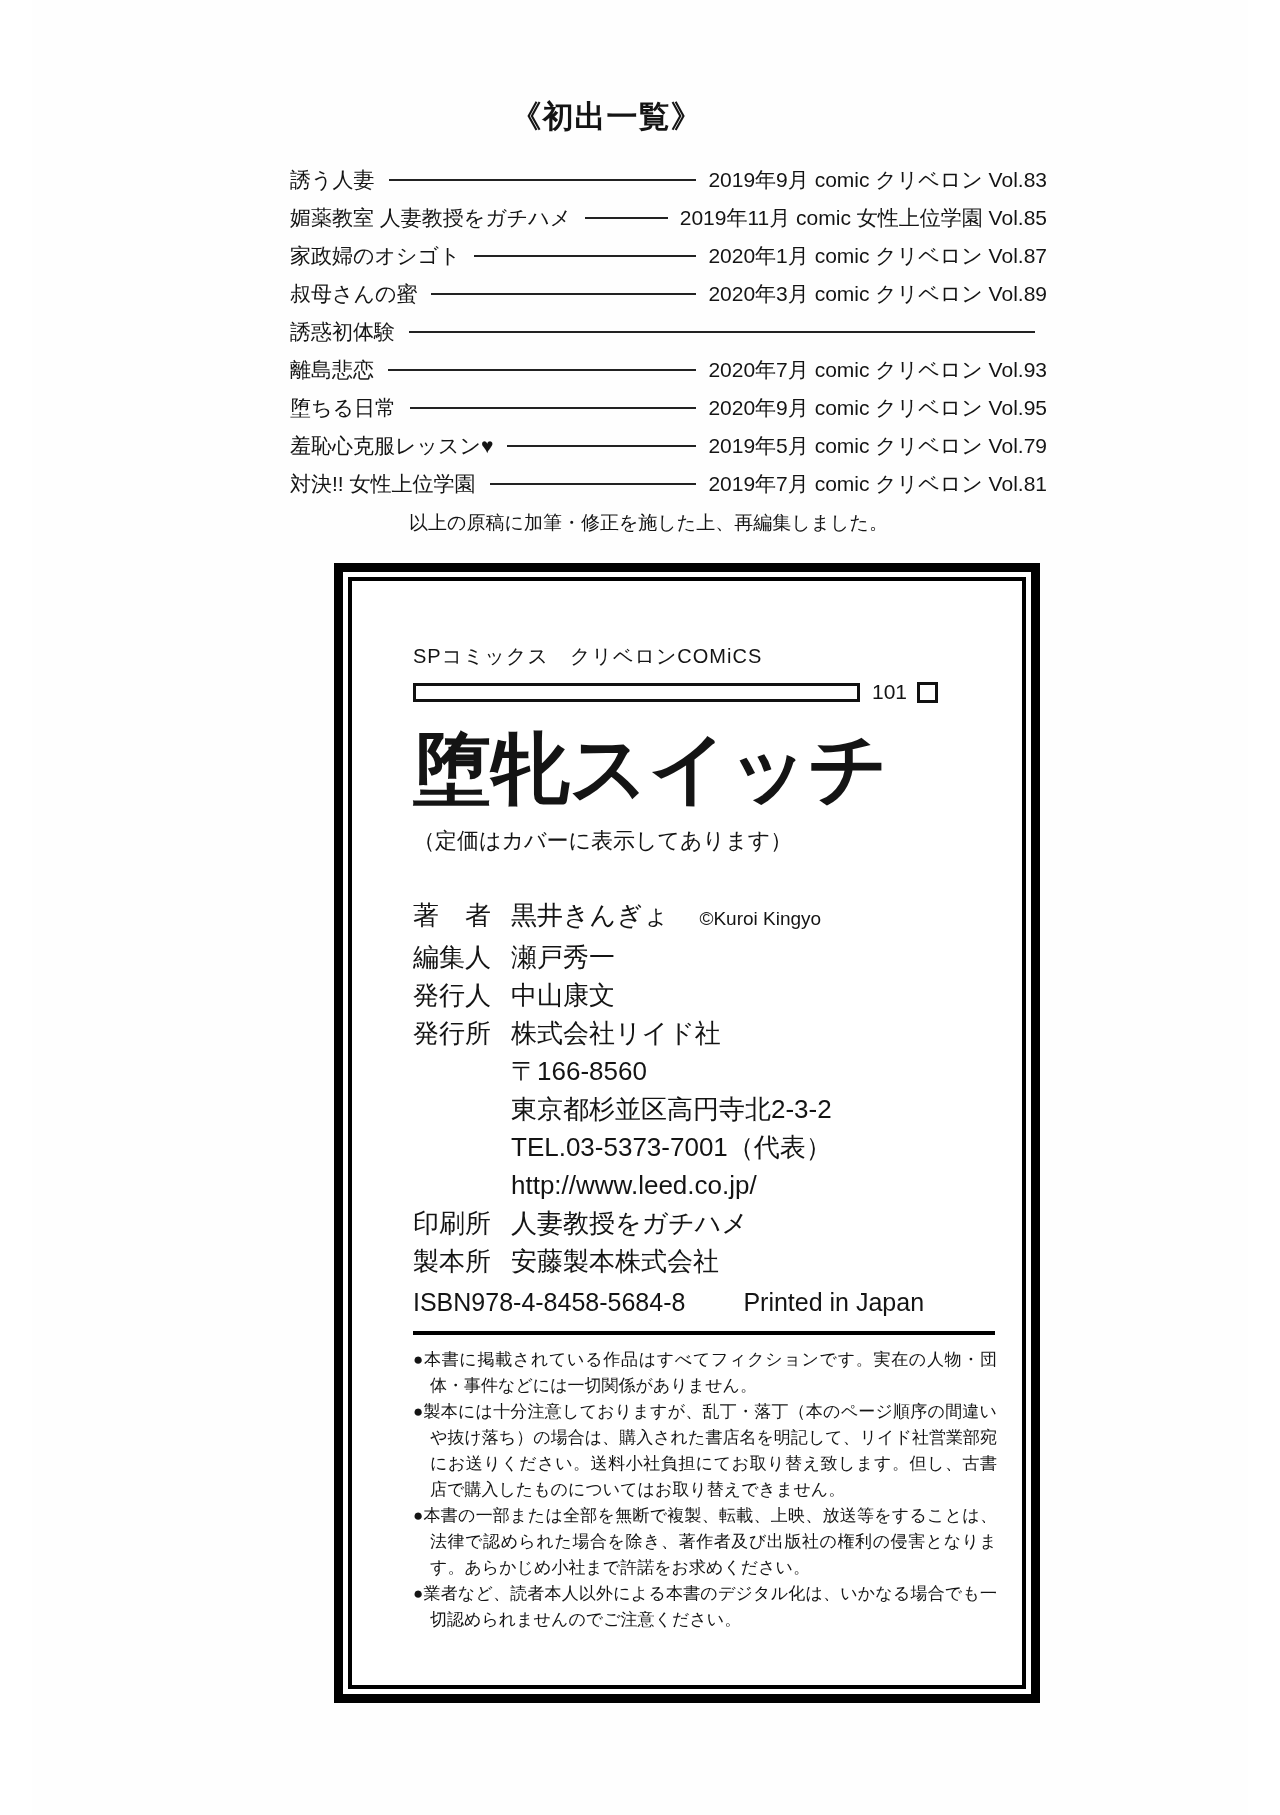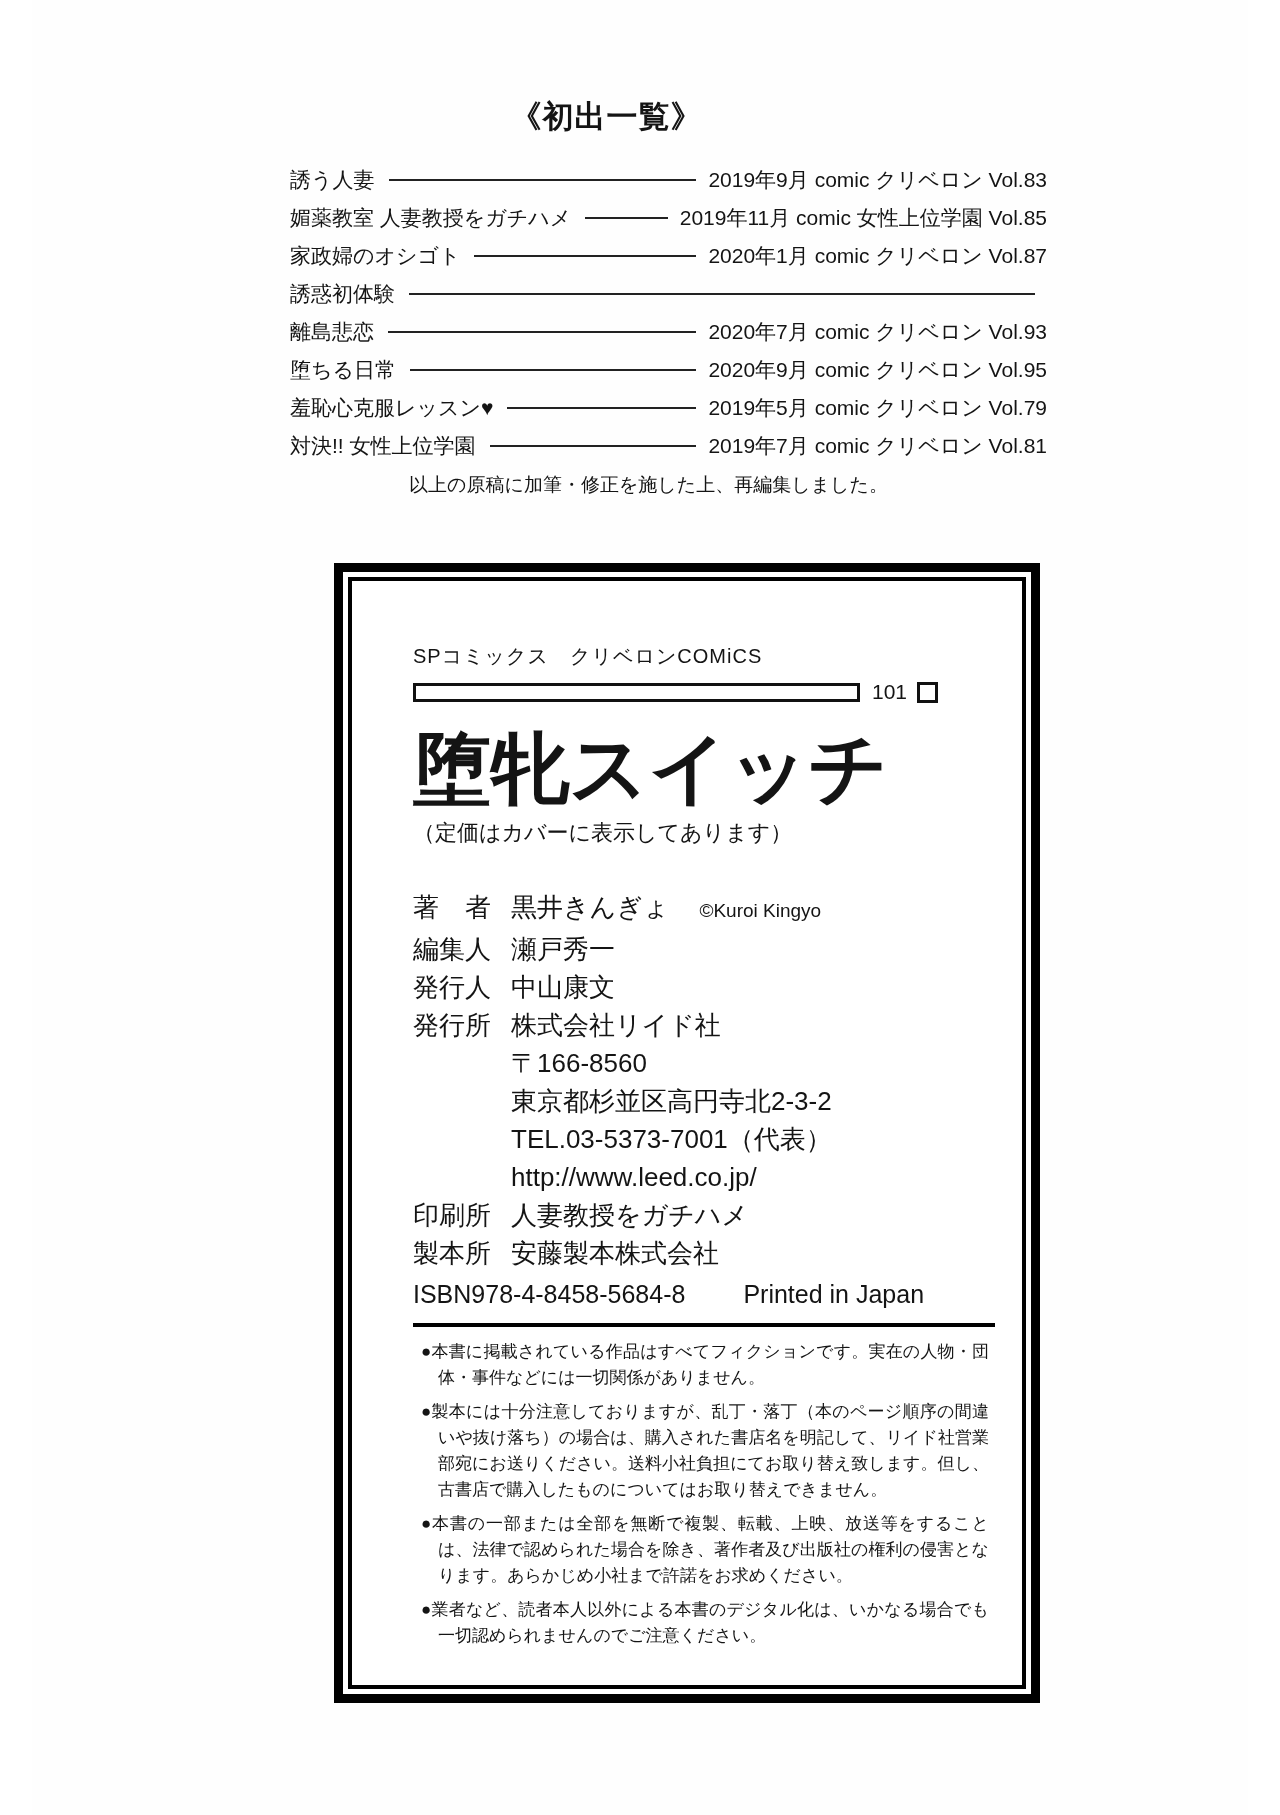--- a/index.html
+++ b/index.html
@@ -41,35 +41,35 @@
   .code-row{display:flex;align-items:center;margin-top:10px;}
   .code-bar{width:441px;height:13px;border:3px solid #111;background:#fff;}
   .code-num{font-size:21px;margin-left:12px;}
   .code-box{width:15px;height:15px;border:3px solid #111;margin-left:10px;}
   .book-title{
     margin:22px 0 0 0;
     font-size:78px;font-weight:900;line-height:1.08;
     letter-spacing:0px;white-space:nowrap;
   }
   .edition{font-size:27px;margin-top:18px;}
-  .price{font-size:22px;margin-top:8px;}
+  .price{font-size:22px;margin-top:16px;}
 
   .staff{margin-top:40px;font-size:26px;}
   .staff-row{display:flex;line-height:38px;}
   .staff-label{width:98px;white-space:pre;flex:none;}
   .staff-value{white-space:nowrap;}
   .copyright{font-size:19px;margin-left:30px;align-self:center;padding-top:4px;}
   .addr-line{padding-left:98px;line-height:38px;white-space:nowrap;}
 
   .isbn-row{display:flex;margin-top:8px;font-size:25px;}
   .printed{margin-left:58px;}
   .rule{height:4px;background:#000;margin-top:14px;width:582px;}
 
   .notices{margin-top:12px;width:584px;font-size:17px;line-height:26px;}
-  .notices p{margin:8px;padding-left:17px;text-indent:-17px;text-align:justify;}
+  .notices p{margin:0;padding-left:17px;text-indent:-17px;text-align:justify;}
 </style>
 </head>
 <body>
 
 <div class="page">
 
   <section class="pub-list">
     <h1 class="pub-heading">《初出一覧》</h1>
 
     <div class="pub-row">
@@ -79,20 +79,25 @@
     </div>
     <div class="pub-row">
       <span class="pub-title">媚薬教室 人妻教授をガチハメ</span>
       <span class="leader"></span>
       <span class="pub-src">2019年11月 comic 女性上位学園 Vol.85</span>
     </div>
     <div class="pub-row">
       <span class="pub-title">家政婦のオシゴト</span>
       <span class="leader"></span>
       <span class="pub-src">2020年1月 comic クリベロン Vol.87</span>
+    </div>
+    <div class="pub-row">
+      <span class="pub-title">叔母さんの蜜</span>
+      <span class="leader"></span>
+      <span class="pub-src">2020年3月 comic クリベロン Vol.89</span>
     </div>
     <div class="pub-row">
       <span class="pub-title">誘惑初体験</span>
       <span class="leader"></span>
     </div>
     <div class="pub-row">
       <span class="pub-title">離島悲恋</span>
       <span class="leader"></span>
       <span class="pub-src">2020年7月 comic クリベロン Vol.93</span>
     </div>

